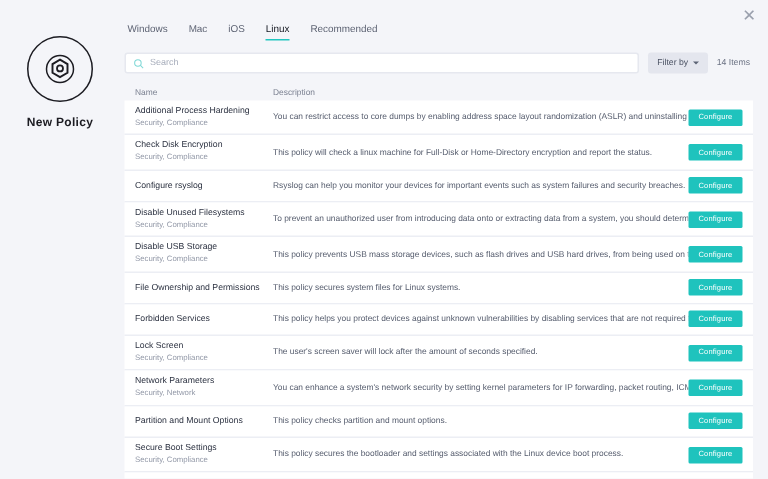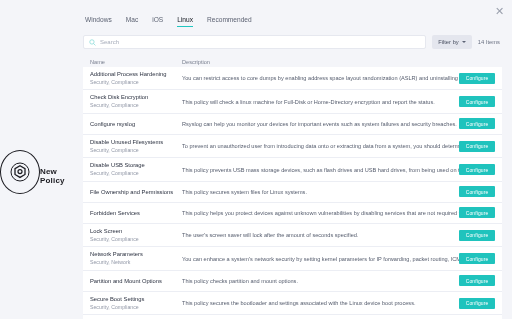--- a/index.html
+++ b/index.html
@@ -22,21 +22,21 @@
     width: 13px; height: 13px;
     display: flex; align-items: center; justify-content: center;
     color: #9aa0ad; font-size: 11px; line-height: 1;
     cursor: pointer;
   }
 
   
   .rail {
     width: 80px; flex: 0 0 80px;
     padding-top: 24px;
-    display: flex; flex-direction: row; align-items: center;
+    display: flex; flex-direction: column; align-items: center;
   }
   .policy-icon {
     width: 44px; height: 44px; border-radius: 50%;
     border: 1.4px solid #1c1c22;
     display: flex; align-items: center; justify-content: center;
   }
   .policy-icon svg { display: block; }
   .rail-label {
     margin-top: 9px;
     font-size: 8px; font-weight: bold; color: #1c1c22;

